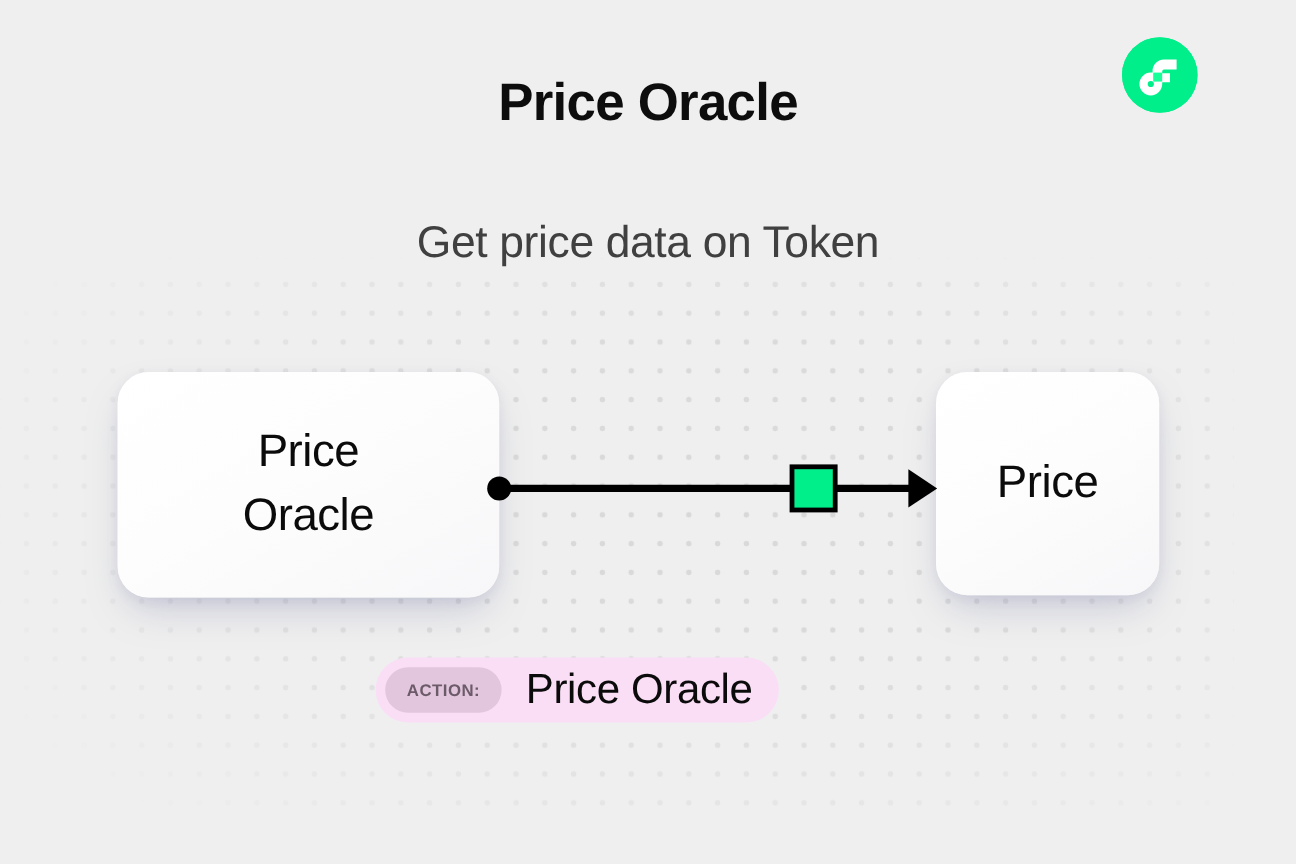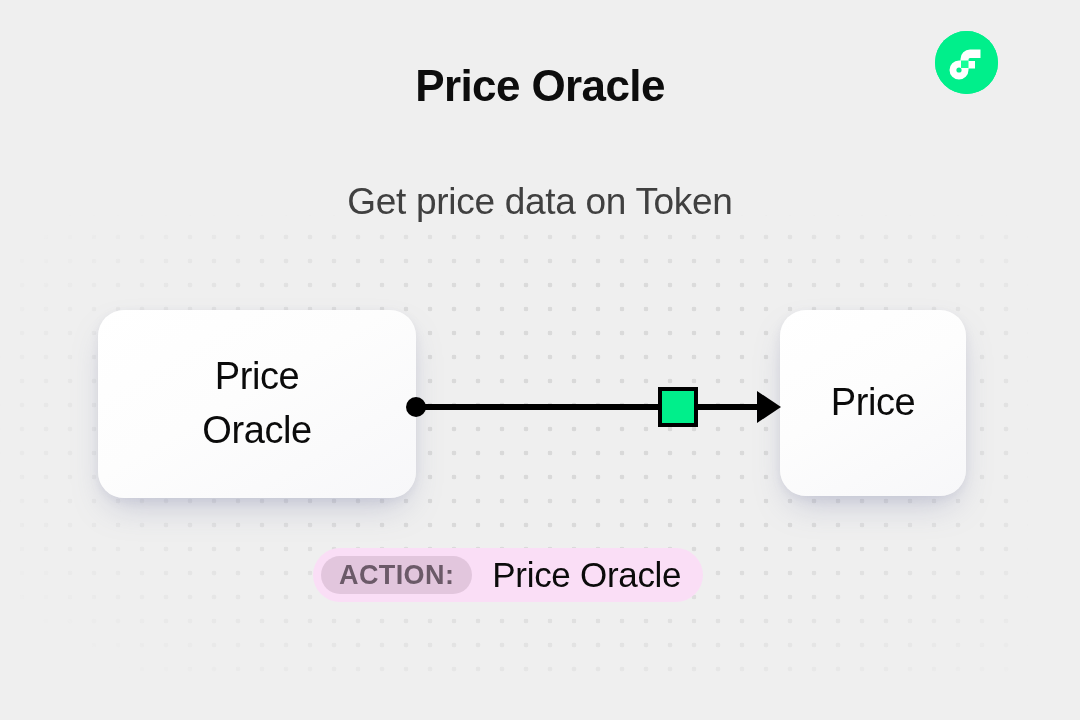--- a/index.html
+++ b/index.html
@@ -132,21 +132,21 @@
     padding: 0 22px 0 8px;
     box-sizing: border-box;
   }
   .action-tag {
     background: #e2c6dd;
     border-radius: 20px;
     height: 38px;
     padding: 0 18px;
     display: flex;
     align-items: center;
-    font-size: 27px;
+    font-size: 14px;
     font-weight: bold;
     letter-spacing: 0.4px;
     color: #6b5a68;
   }
   .action-value {
     margin-left: 20px;
     font-size: 35px;
     font-weight: 400;
     letter-spacing: -0.3px;
     color: #0b0b0b;

